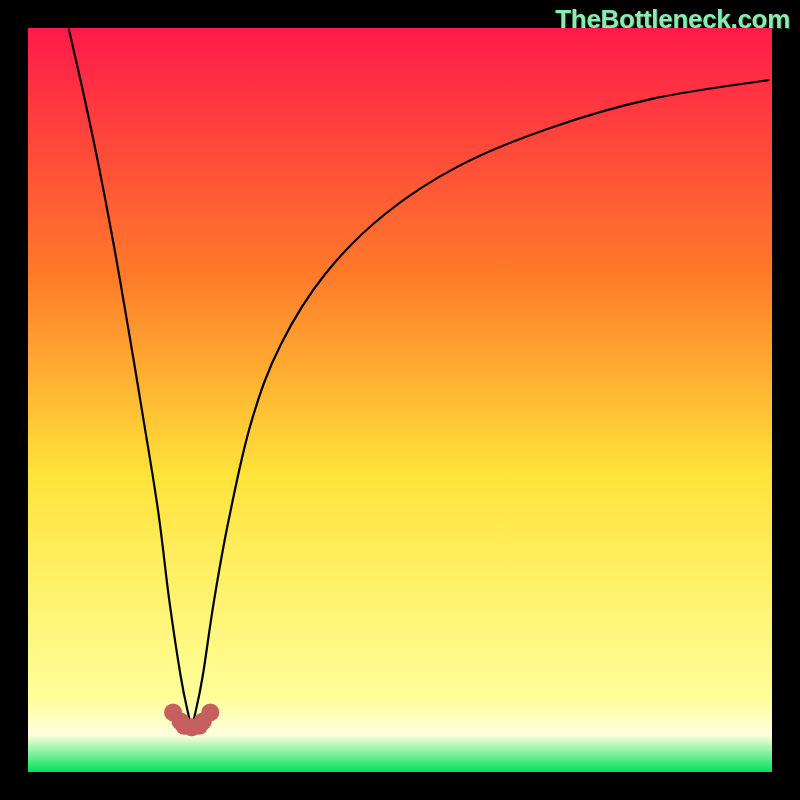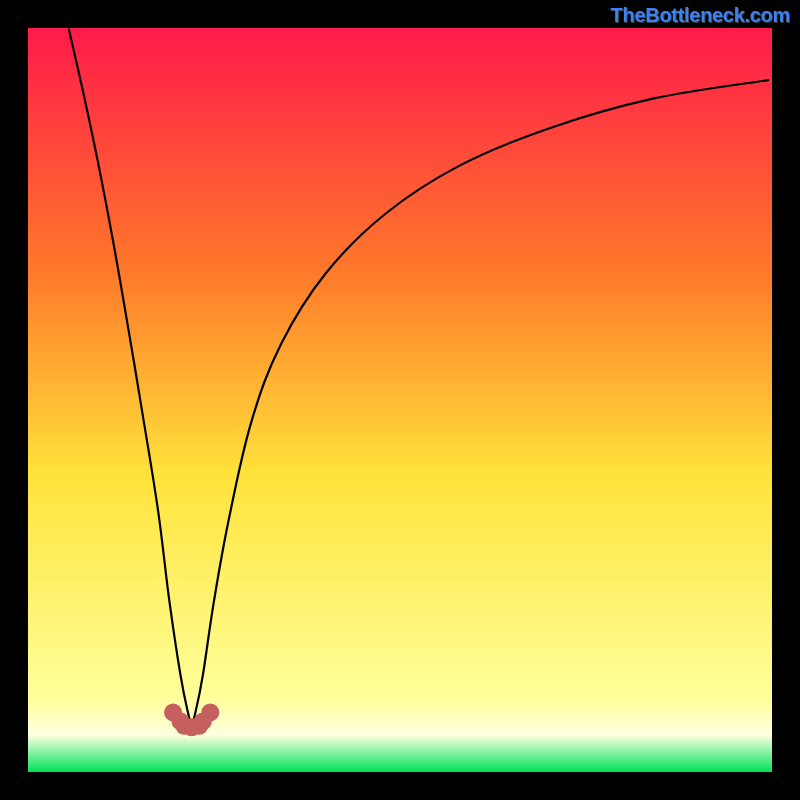--- a/index.html
+++ b/index.html
@@ -23,22 +23,22 @@
     position: absolute;
     top: 28px;
     left: 28px;
     width: 744px;
     height: 744px;
   }
   .watermark {
     position: absolute;
     top: 4px;
     right: 10px;
-    font-size: 20px;
-    color: #3b82f6;
+    font-size: 26px;
+    color: #86efac;
     text-shadow: 1px 1px 0 rgba(255,255,255,0.25);
     font-weight: 600;
     letter-spacing: -0.3px;
   }
 </style>
 </head>
 <body>
 
 <div class="frame">
   <div class="watermark">TheBottleneck.com</div>

